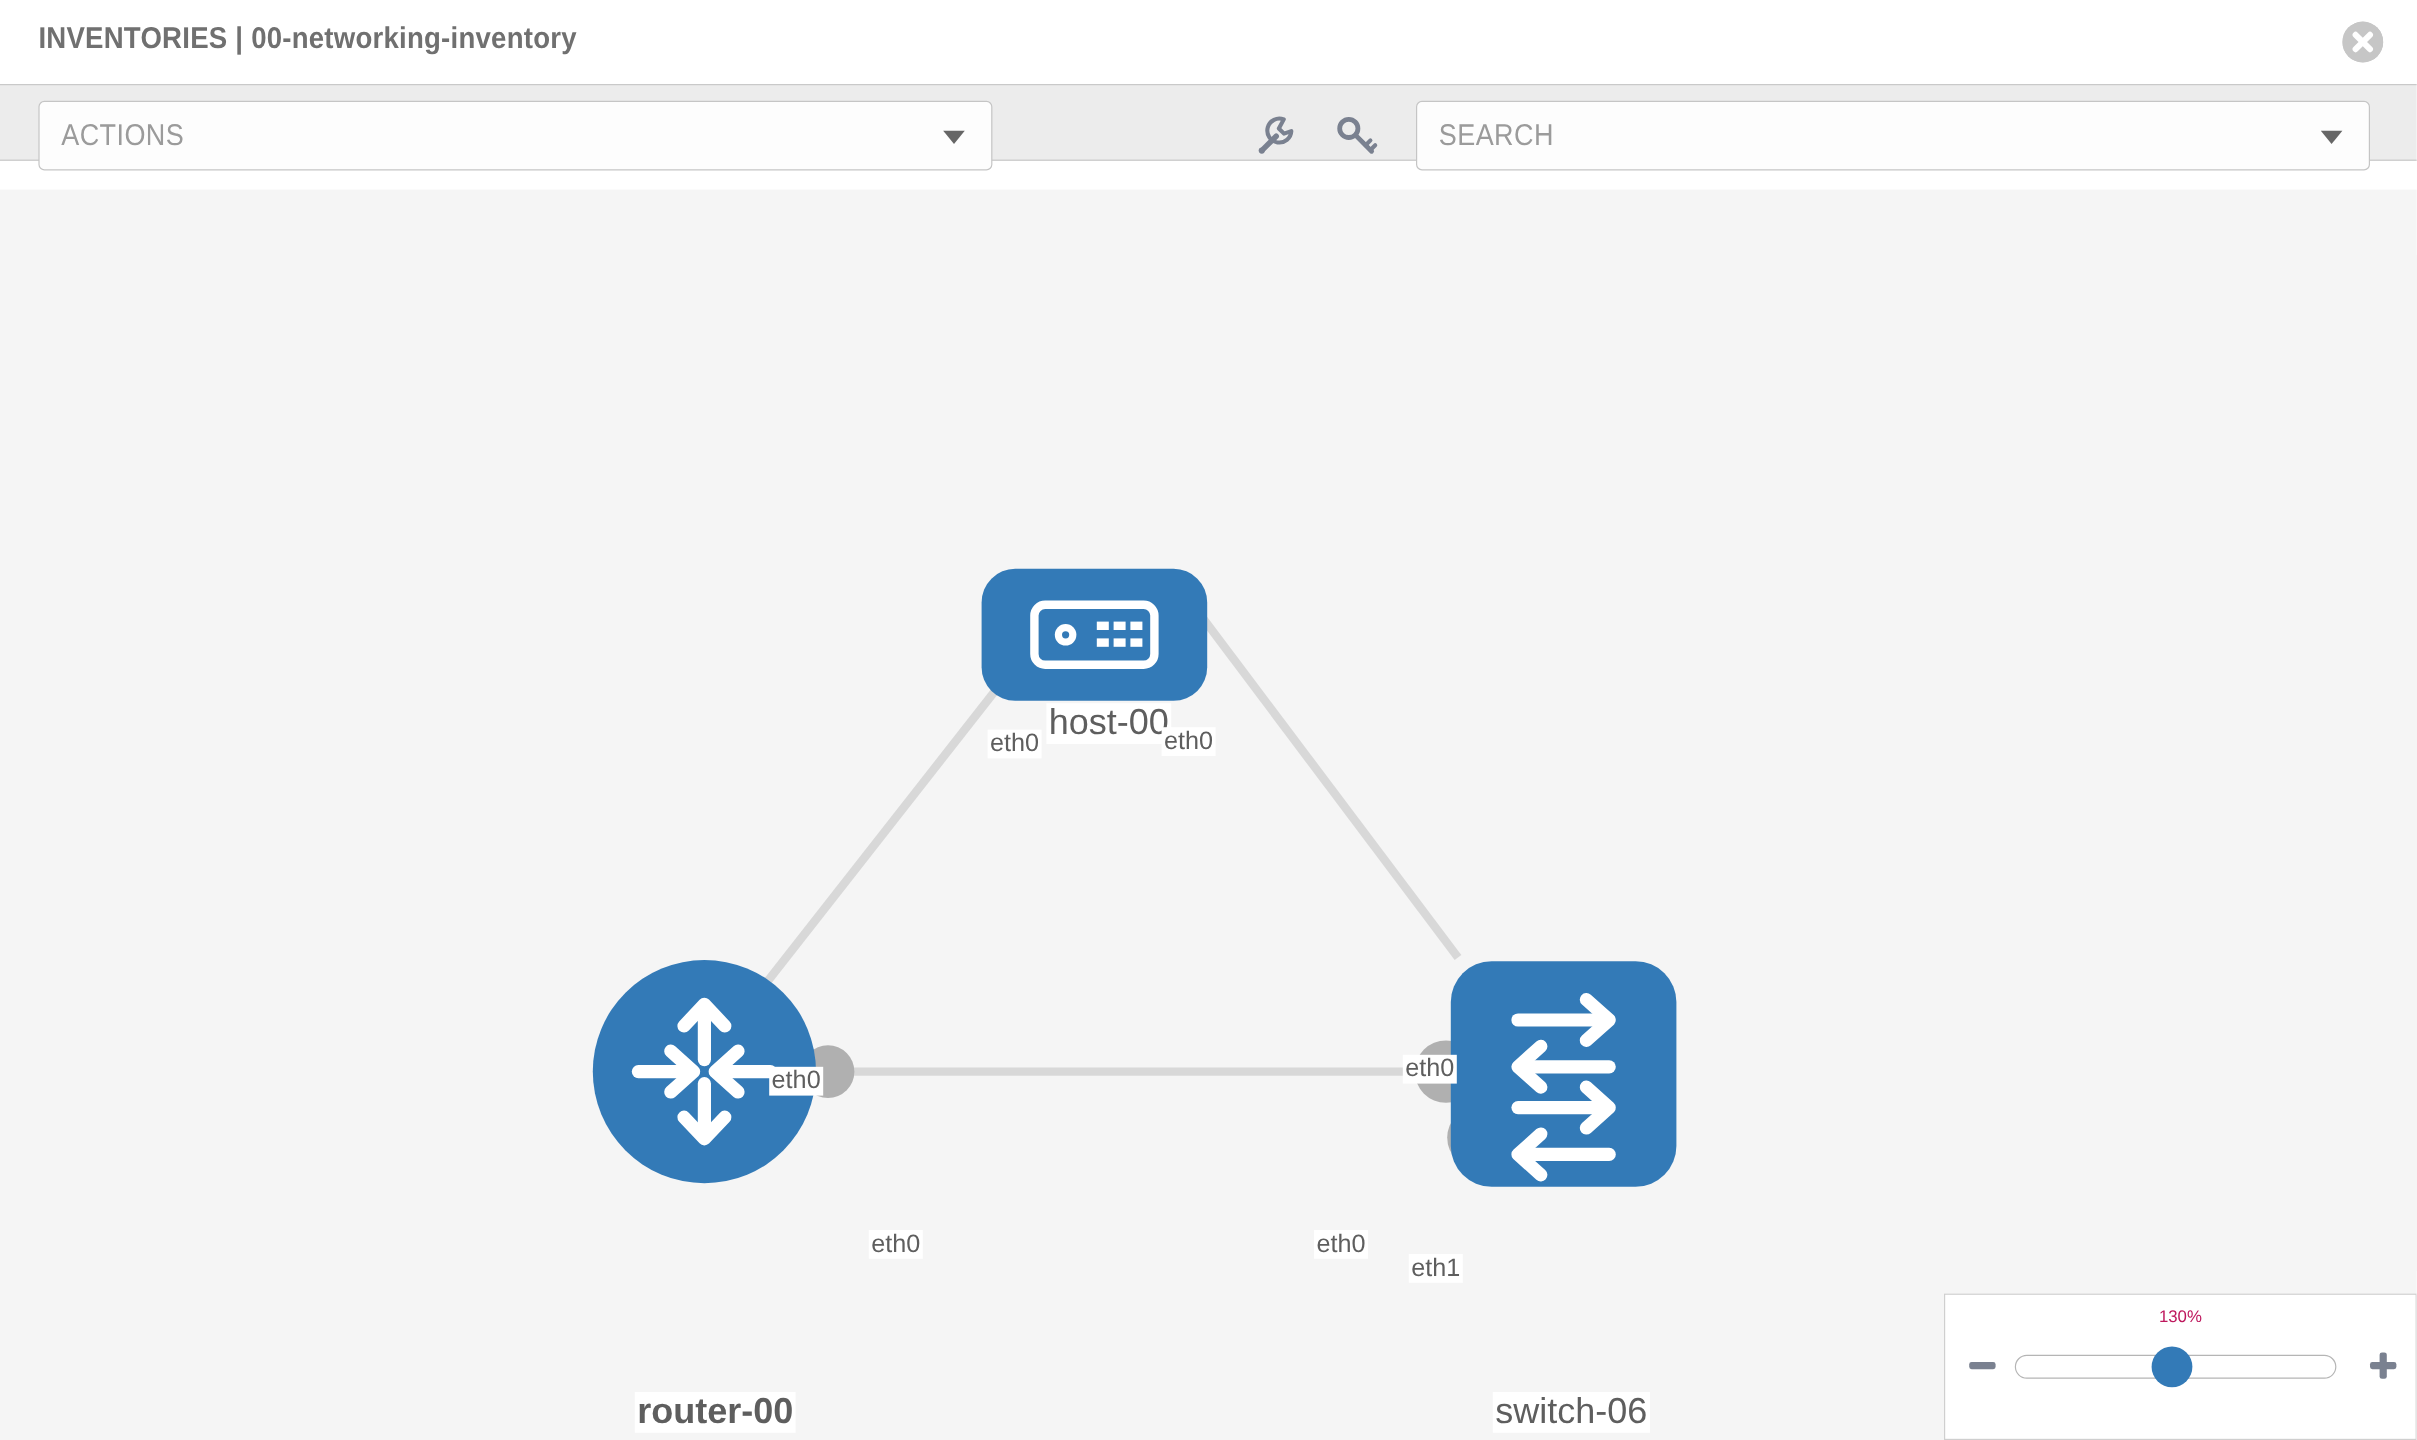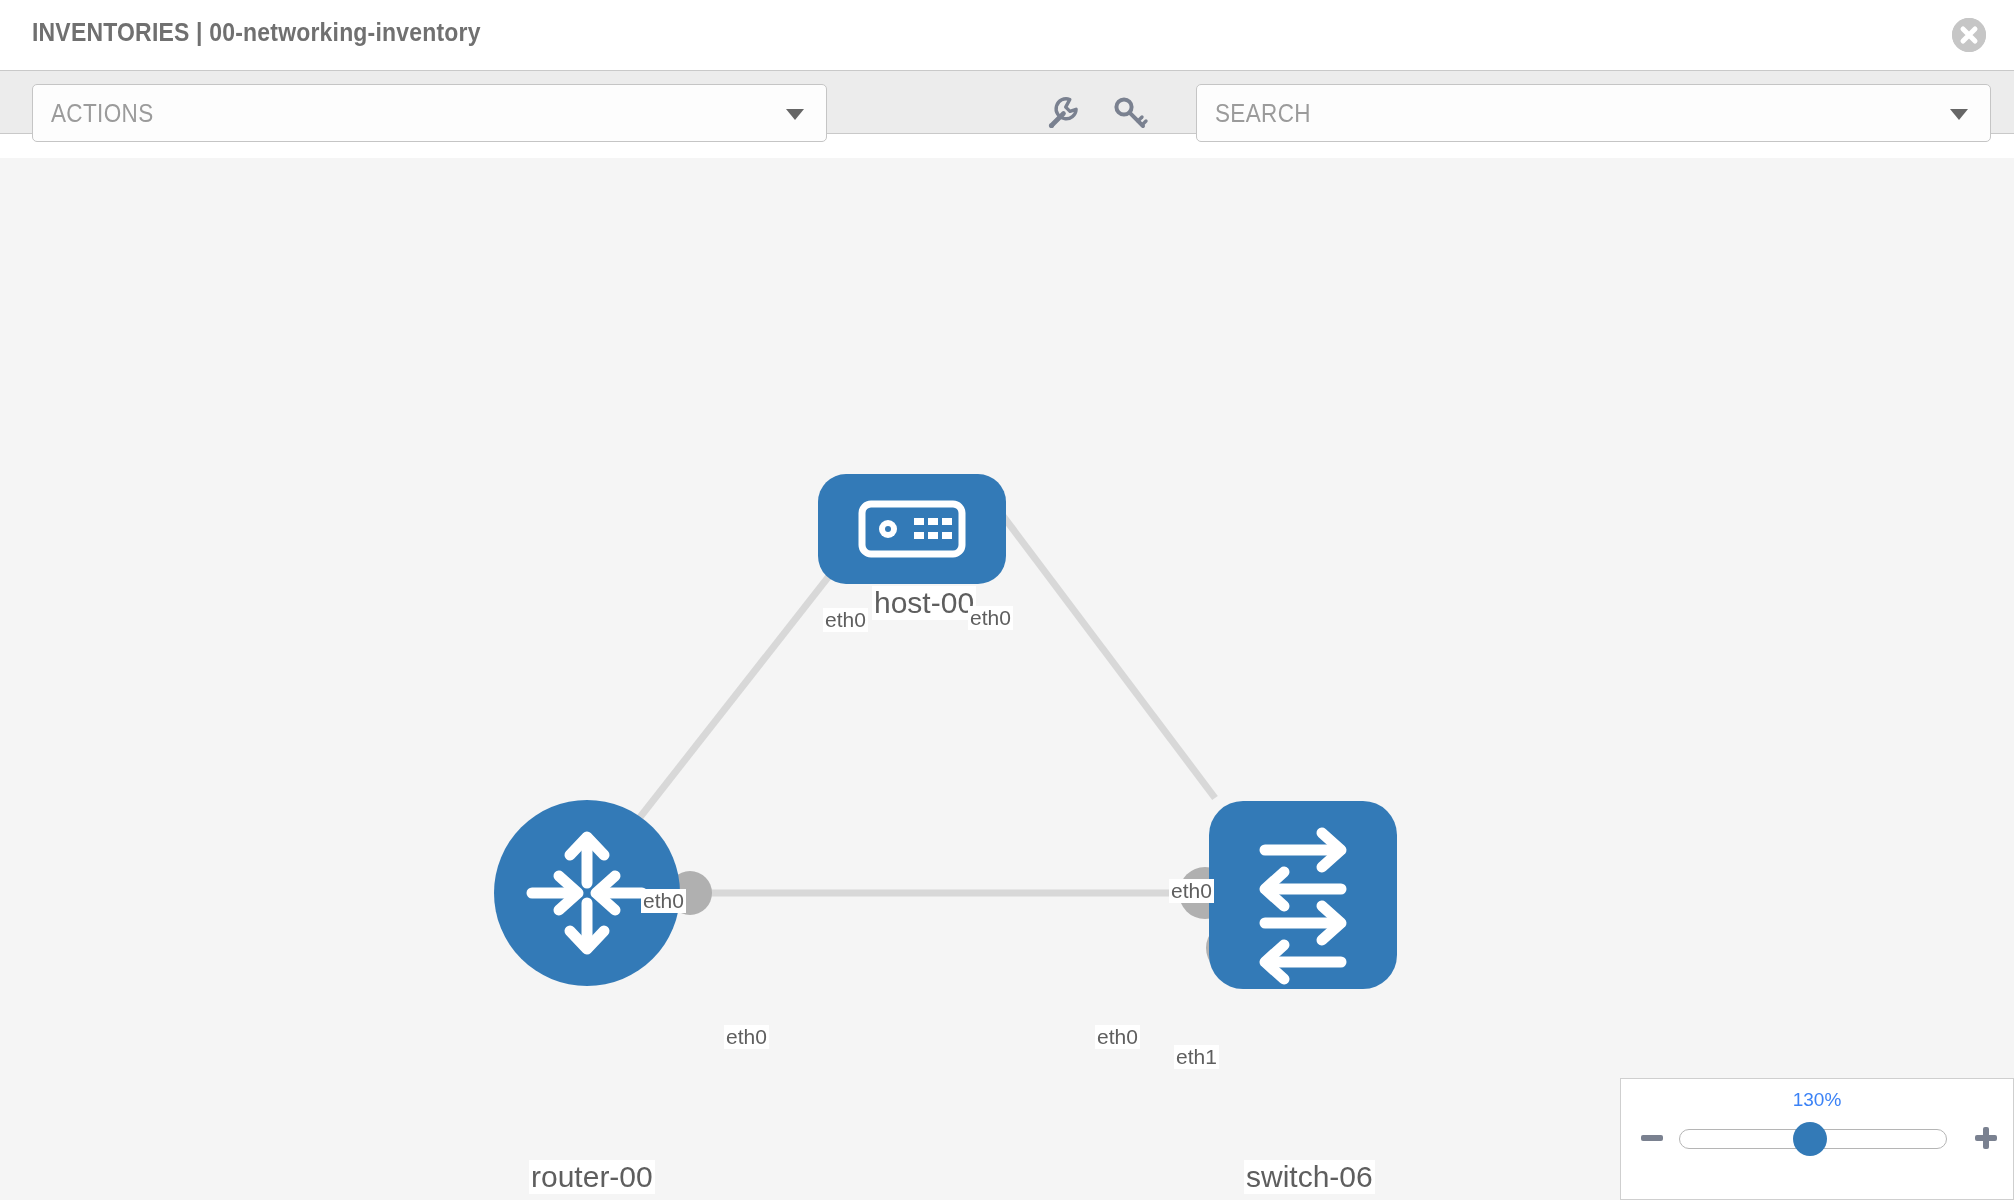--- a/index.html
+++ b/index.html
@@ -115,21 +115,20 @@
     position: absolute;
     left: 1180px;
     top: 13px;
     width: 795px;
     height: 58px;
     background: #fdfdfd;
     border: 1px solid #c5c5c5;
     border-radius: 5px;
     box-sizing: border-box;
     cursor: text;
-    margin-left: 16px;
   }
   .search-label {
     position: absolute;
     left: 18px;
     top: 14px;
     font-size: 25px;
     color: #9b9b9b;
     letter-spacing: 0.4px;
     transform: scaleX(0.9);
     transform-origin: left center;
@@ -168,22 +167,22 @@
     height: 122px;
     background: #ffffff;
     border: 1px solid #cfcfcf;
     box-sizing: border-box;
   }
   .zoom-pct {
     position: absolute;
     left: 0; right: 0;
     top: 10px;
     text-align: center;
-    font-size: 19px;
-    color: #3b82f6;
+    font-size: 14px;
+    color: #be185d;
   }
   .zoom-minus, .zoom-plus {
     position: absolute;
     top: 46px;
     width: 26px; height: 26px;
     cursor: pointer;
   }
   .zoom-minus { left: 18px; }
   .zoom-plus  { right: 14px; }
   .zoom-minus svg, .zoom-plus svg { display:block; width:26px; height:26px; }
@@ -311,21 +310,21 @@
           <path d="M1284 714 L1265 731 L1284 748"></path>
           <path d="M1265 765 L1340 765"></path>
           <path d="M1322 748 L1341 765 L1322 782"></path>
           <path d="M1341 804 L1266 804"></path>
           <path d="M1284 787 L1265 804 L1284 821"></path>
         </g>
       </g>
     </svg>
 
     <div class="chip chip-node" style="left:872px; top:428px;">host-00</div>
-    <div class="chip chip-node" style="left:529px; top:1002px;">router-00</div>
+    <div class="chip chip-node" style="left:529px; top:1002px;font-weight:bold;">router-00</div>
     <div class="chip chip-node" style="left:1244px; top:1002px;">switch-06</div>
 
     <div class="chip chip-iface" style="left:823px; top:450px;">eth0</div>
     <div class="chip chip-iface" style="left:968px; top:448px;">eth0</div>
     <div class="chip chip-iface" style="left:641px; top:731px;">eth0</div>
     <div class="chip chip-iface" style="left:1169px; top:721px;">eth0</div>
     <div class="chip chip-iface" style="left:724px; top:867px;">eth0</div>
     <div class="chip chip-iface" style="left:1095px; top:867px;">eth0</div>
     <div class="chip chip-iface" style="left:1174px; top:867px;margin-top:20px;">eth1</div>
 

